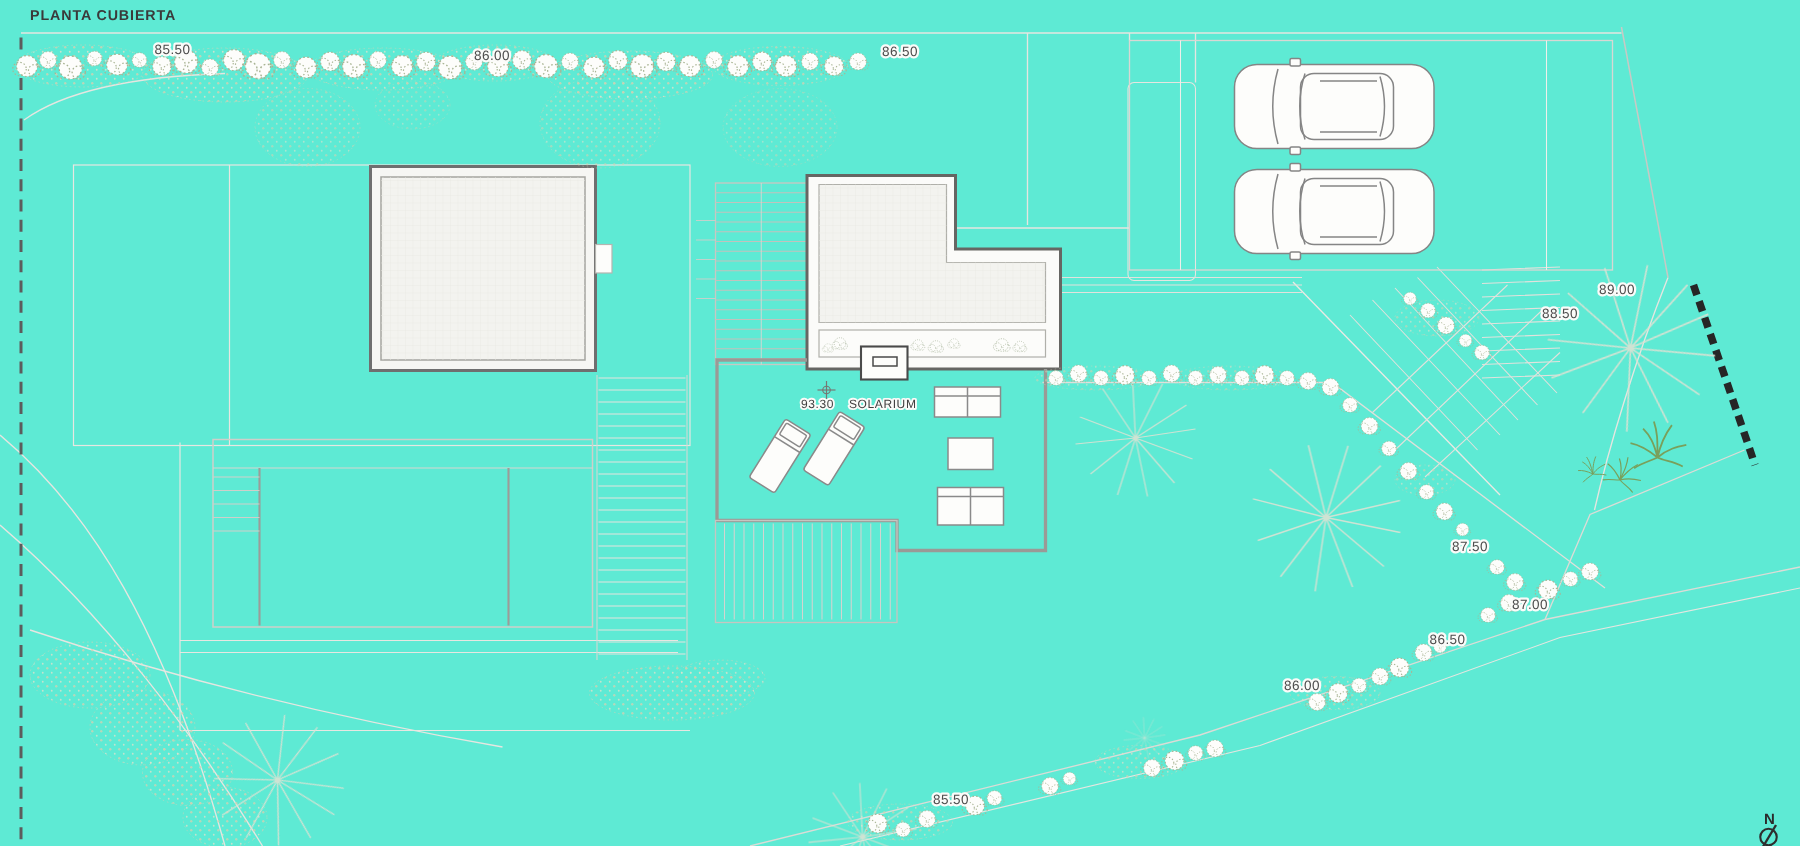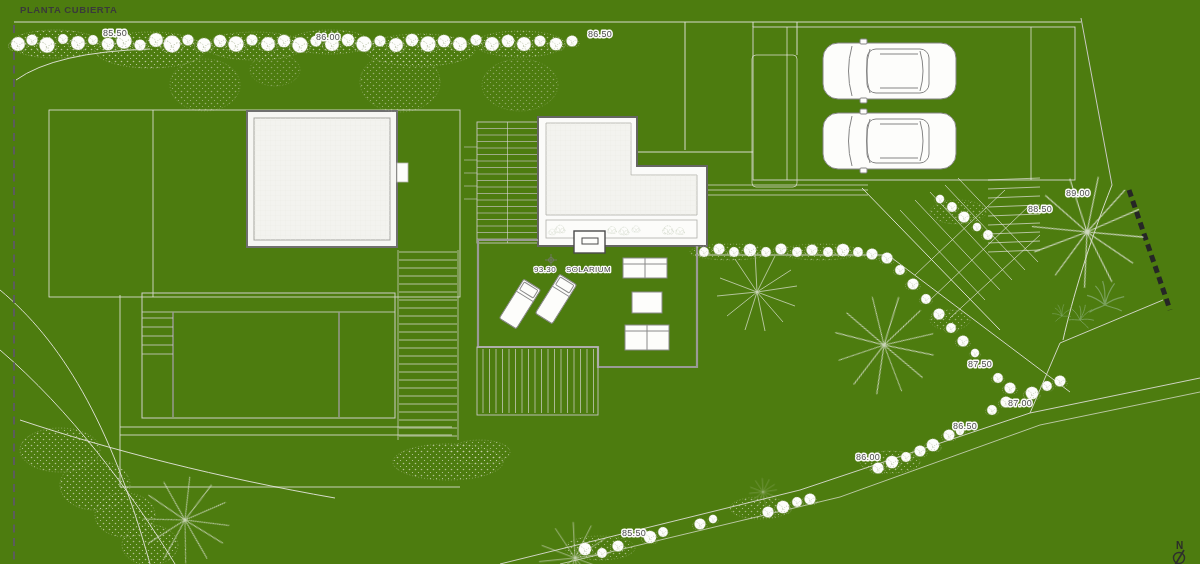--- a/index.html
+++ b/index.html
@@ -1,16 +1,16 @@
 <!DOCTYPE html>
 <html><head>
 <meta charset="utf-8">
 <style>
   html,body{margin:0;padding:0;background:#ffffff;}
-  .canvas{position:relative;width:1200px;height:564px;background:#4d7c0f;overflow:hidden;
+  .canvas{position:relative;width:1200px;height:564px;background:#5eead4;overflow:hidden;
           font-family:"Liberation Sans",sans-serif;}
   svg{display:block}
   .title{font:bold 9.5px "Liberation Sans",sans-serif;fill:#3a3a3a;letter-spacing:.6px}
   .lbl{font:9px "Liberation Sans",sans-serif;fill:#4c4c4c;letter-spacing:.3px;
        paint-order:stroke;stroke:#fbfbf9;stroke-width:3px;stroke-linejoin:round}
   .lbl-sm{font:8px "Liberation Sans",sans-serif;fill:#3f3f3f;letter-spacing:.4px;
        paint-order:stroke;stroke:#fbfbf9;stroke-width:2.5px;stroke-linejoin:round}
   .north-n{font:bold 10px "Liberation Sans",sans-serif;fill:#2b2b2b}
 </style>
 </head>

